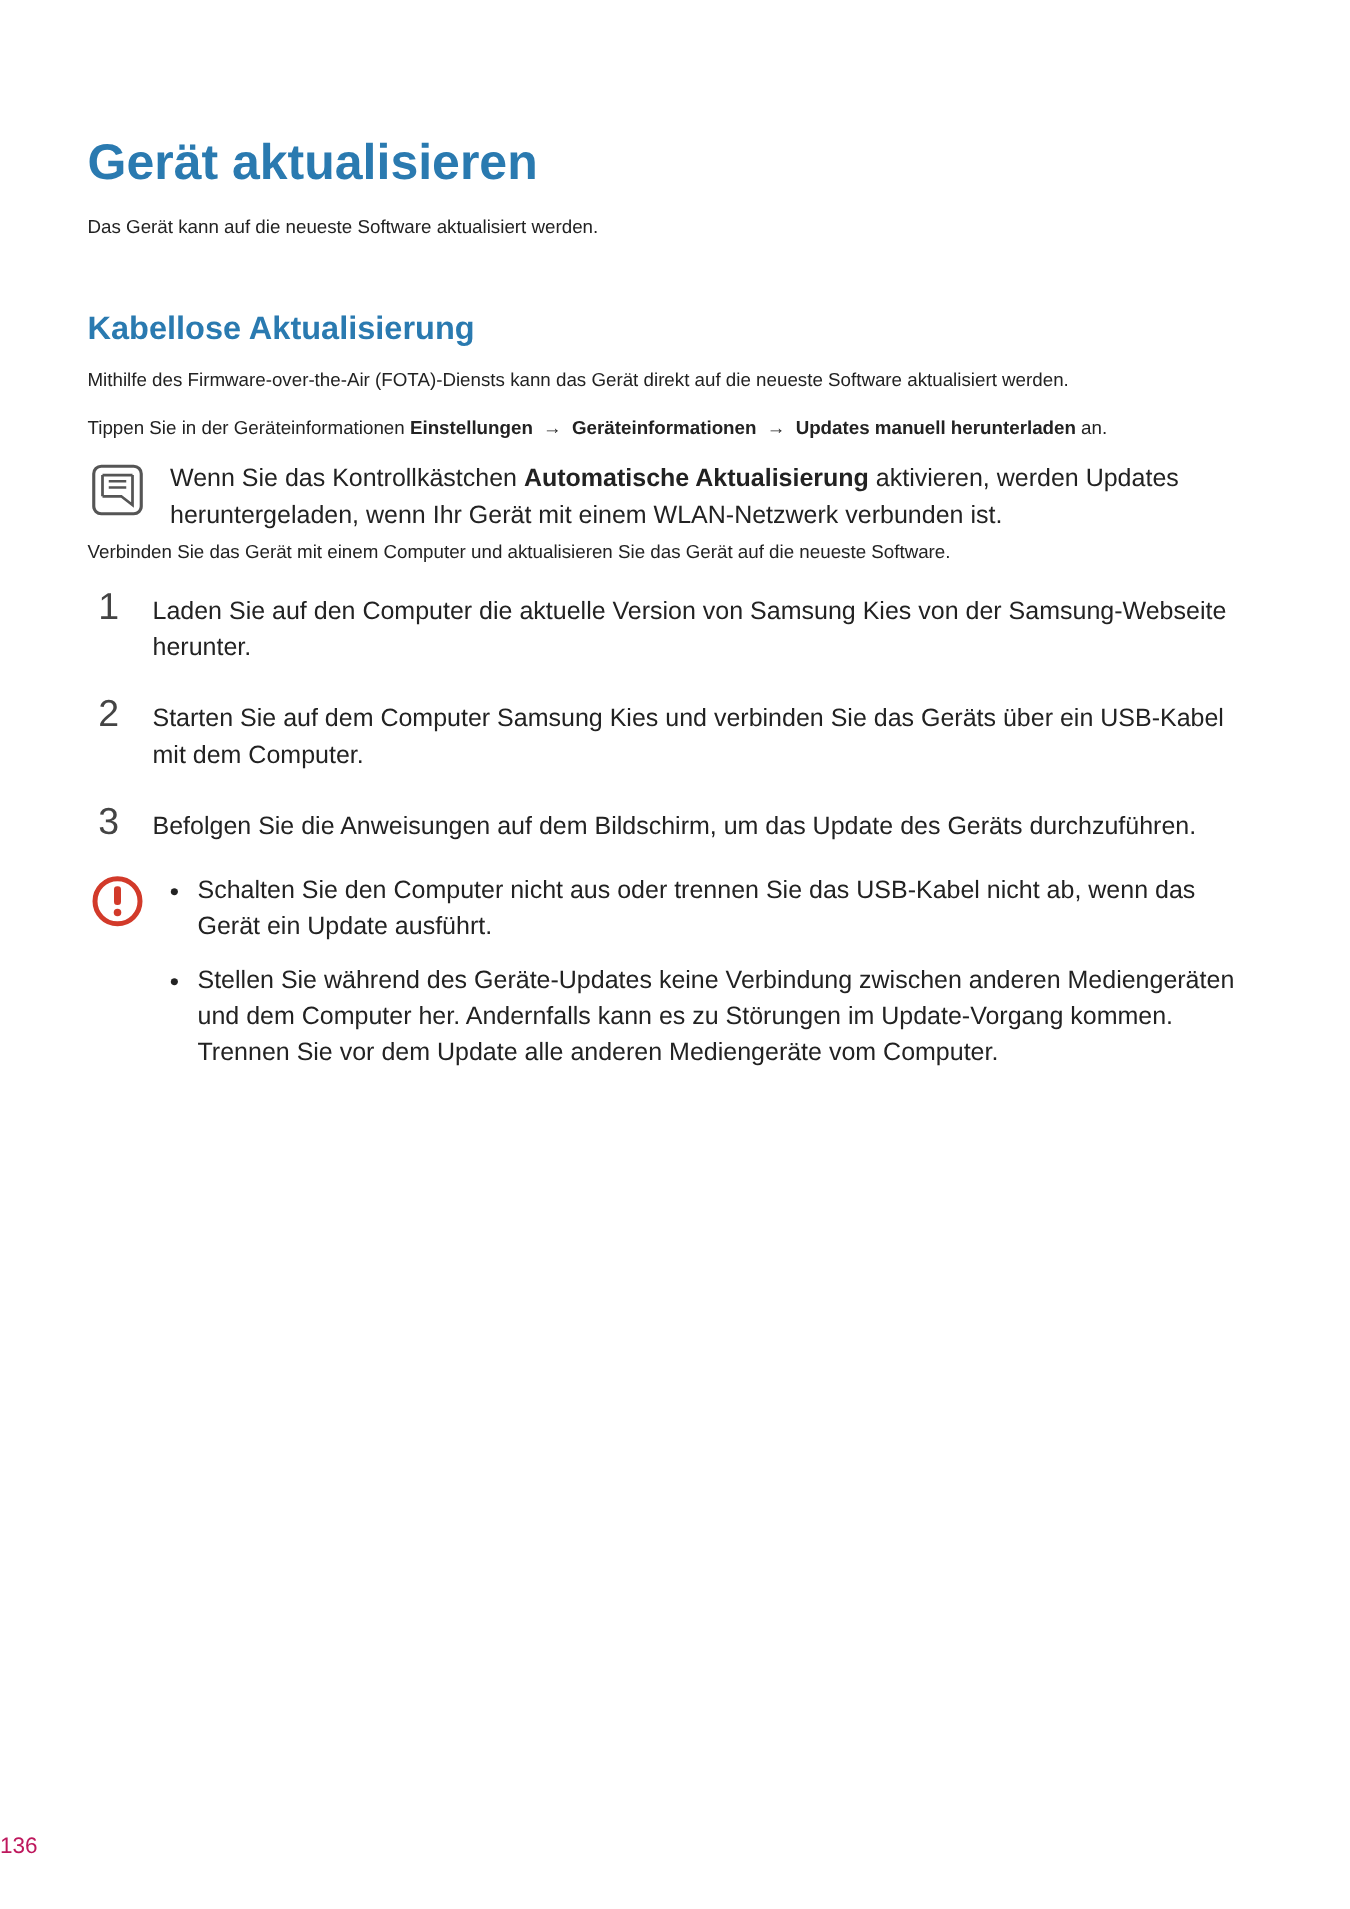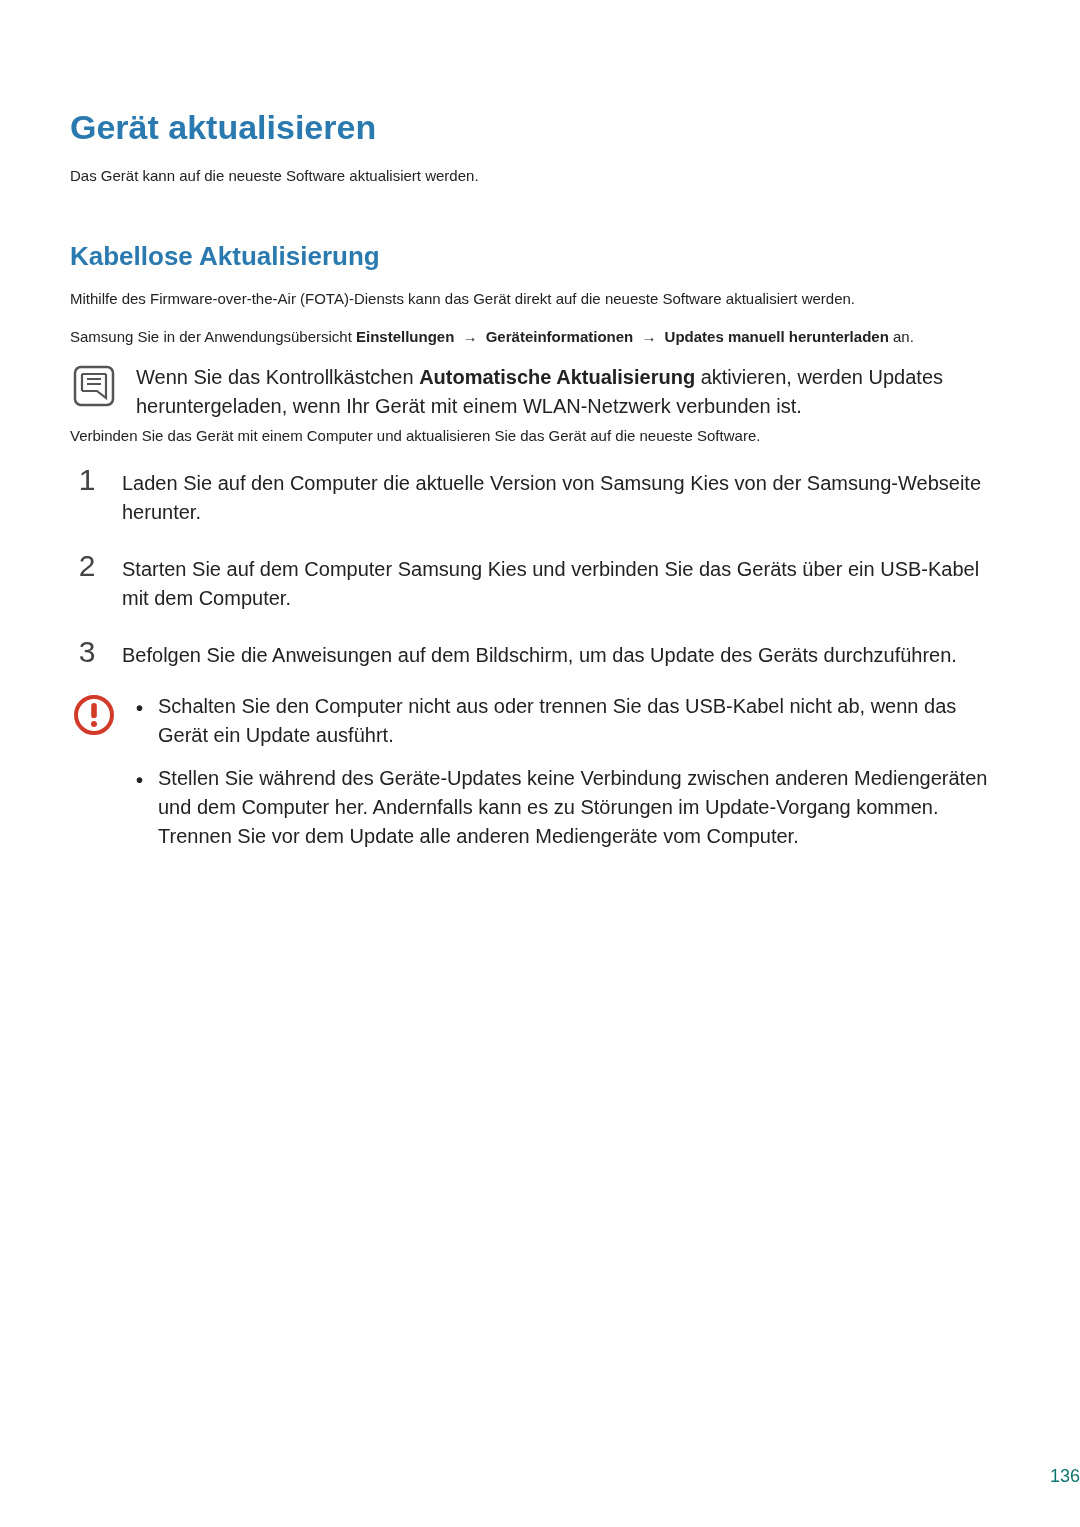--- a/index.html
+++ b/index.html
@@ -1,19 +1,19 @@
 <!DOCTYPE html>
 <html><head>
 <meta charset="utf-8">
 <style>
   * { box-sizing: border-box; margin: 0; padding: 0; }
   html, body { width: 1080px; height: 1527px; background: #fff; font-family: "Segoe UI", "Helvetica Neue", Arial, sans-serif; color: #222; }
   .page { width: 1080px; height: 1527px; padding: 100px 70px 60px 70px; position: relative; }
   .h1 { font-size: 50px; font-weight: 700; letter-spacing: 0.2px; color: #222; margin-bottom: 80px; }
-  .h2 { font-size: 34px; font-weight: 700; color: #2a7ab0; margin-top: 8px; margin-bottom: 18px; }
+  .h2 { font-size: 40px; font-weight: 700; color: #2a7ab0; margin-top: 8px; margin-bottom: 18px; }
   .h3 { font-size: 26px; font-weight: 700; color: #2a7ab0; margin-top: 54px; margin-bottom: 16px; }
   .p  { font-size: 15px; line-height: 1.45; color: #222; margin-bottom: 16px; }
   .bold { font-weight: 700; }
   .inline { display: inline; }
   .arrow { display: inline; padding: 0 4px; }
 
   .note-block { display: flex; align-items: flex-start; gap: 18px; margin: 6px 0 4px 0; justify-content: center; }
   .note-icon-wrap { flex: 0 0 48px; display: flex; justify-content: center; padding-top: 2px; }
   .note-text { flex: 1; font-size: 20px; line-height: 1.45; }
 
@@ -21,35 +21,35 @@
   .num-item { display: flex; align-items: flex-start; gap: 18px; margin-bottom: 22px; }
   .num { flex: 0 0 34px; font-size: 30px; color: #444; font-weight: 400; line-height: 1; text-align: center; padding-top: 2px; }
   .num-text { flex: 1; font-size: 20px; line-height: 1.45; padding-top: 6px; }
 
   .warn-block { display: flex; align-items: flex-start; gap: 18px; margin-top: 6px; }
   .warn-icon-wrap { flex: 0 0 48px; display: flex; justify-content: center; padding-top: 2px; }
   .bullets { flex: 1; }
   .bullet-item { display: flex; align-items: flex-start; gap: 12px; font-size: 20px; line-height: 1.45; margin-bottom: 14px; }
   .bullet-dot { flex: 0 0 10px; padding-top: 2px; font-weight: 700; }
 
-  .page-num { position: absolute; bottom: 40px; left: 0; width: 100%; text-align: right; font-size: 18px; color: #0f766e; }
+  .page-num { position: absolute; bottom: 40px; left: 0; width: 100%; text-align: left; font-size: 18px; color: #be185d; }
 </style>
 </head>
 <body>
 
 <div class="page">
 
 
   <div class="h2">Gerät aktualisieren</div>
   <div class="p">Das Gerät kann auf die neueste Software aktualisiert werden.</div>
 
   <div class="h3">Kabellose Aktualisierung</div>
   <div class="p">Mithilfe des Firmware-over-the-Air (FOTA)-Diensts kann das Gerät direkt auf die neueste Software aktualisiert werden.</div>
   <div class="p">
-    <span class="inline">Samsung Sie in der Anwendungsübersicht </span>
+    <span class="inline">Tippen Sie in der Geräteinformationen </span>
     <span class="inline bold">Einstellungen</span>
     <span class="inline arrow">→</span>
     <span class="inline bold">Geräteinformationen</span>
     <span class="inline arrow">→</span>
     <span class="inline bold">Updates manuell herunterladen</span>
     <span class="inline"> an.</span>
   </div>
 
   <div class="note-block">
     <div class="note-icon-wrap">

